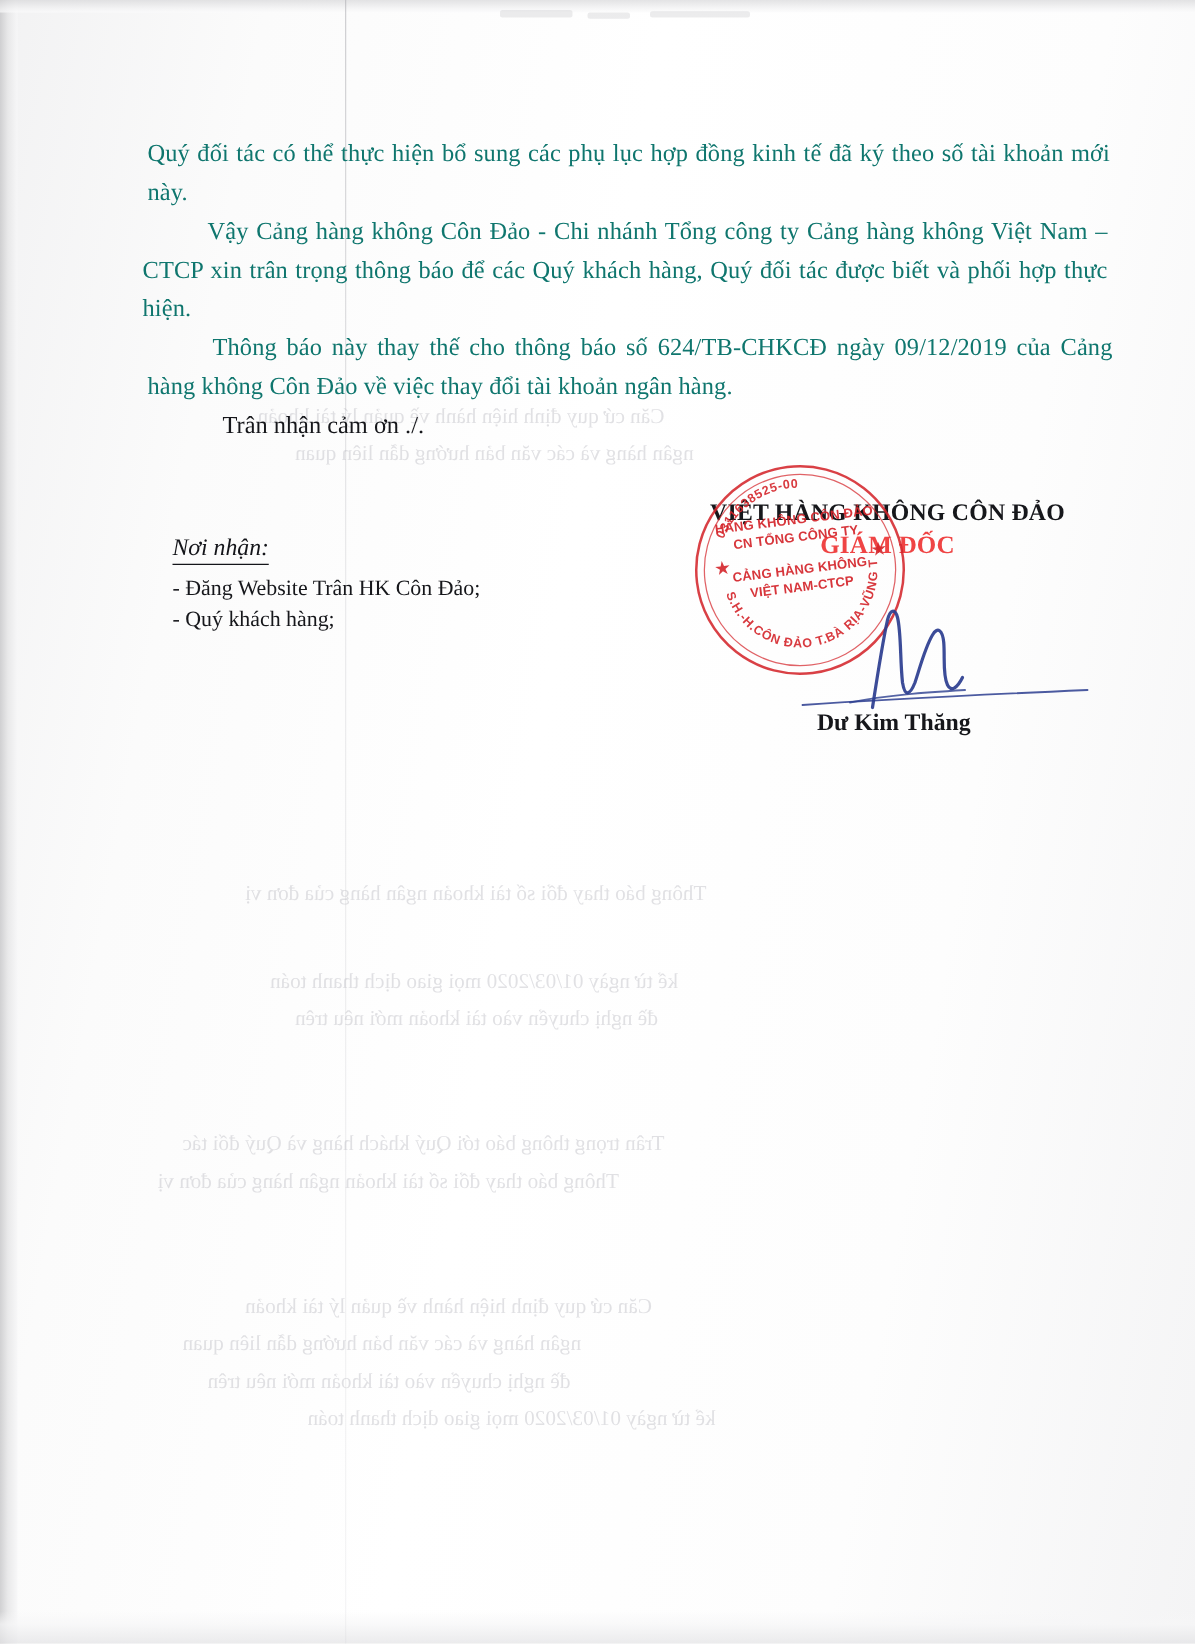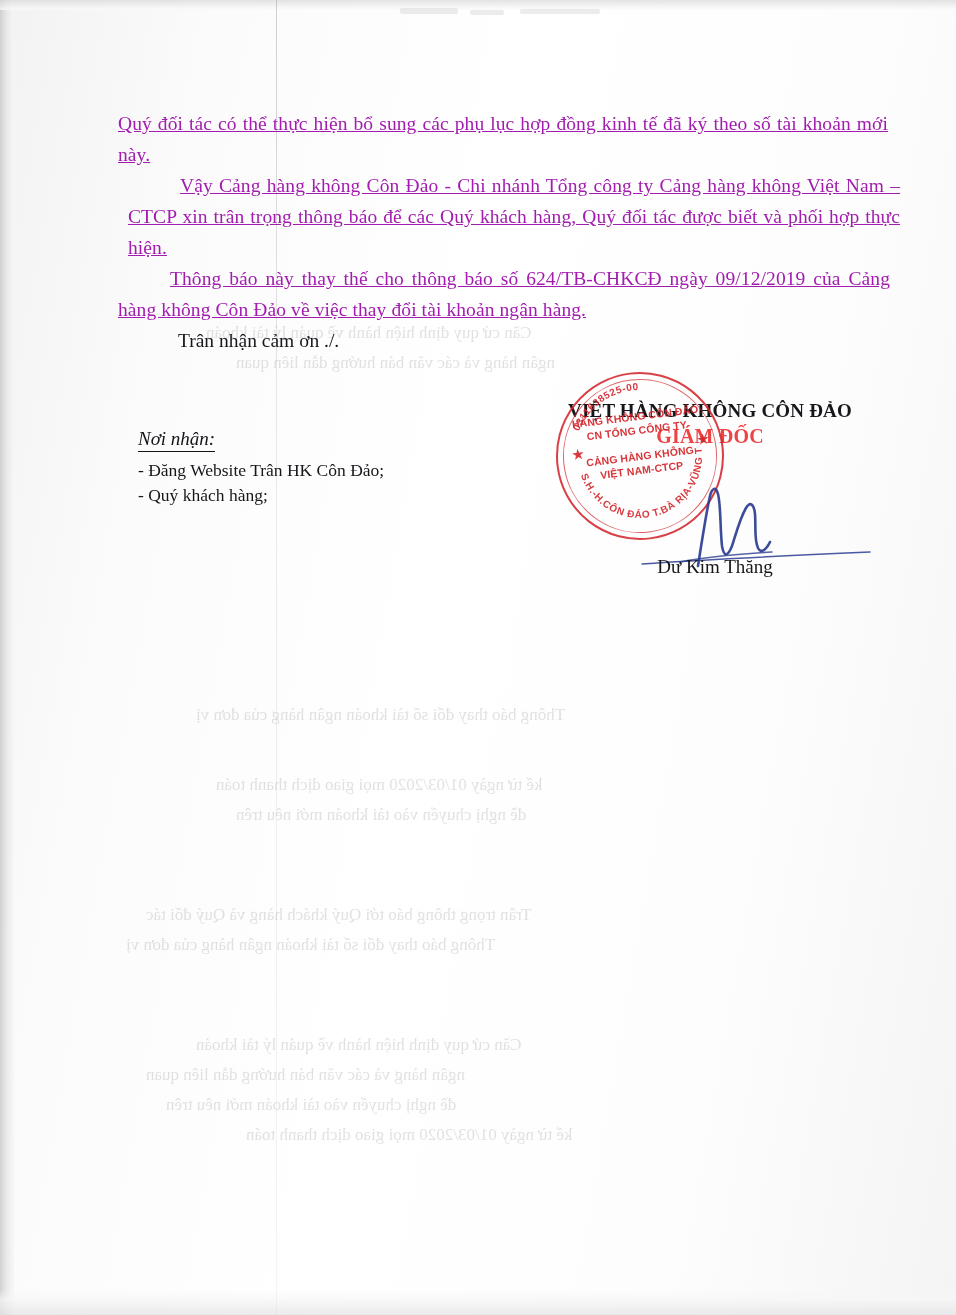--- a/index.html
+++ b/index.html
@@ -62,27 +62,26 @@
   
   #content {
     position: absolute;
     left: 0; top: 0;
     width: 956px; height: 1315px;
   }
   .para {
     position: absolute;
     font-size: 19.5px;
     line-height: 31px;
-    color: #a21caf;
+    color: #0f766e;
     letter-spacing: .1px;
     text-align: justify;
-    text-decoration: underline;
   }
   #p1 { left: 118px; top: 108px; width: 770px; }
-  #p2 { left: 128px; top: 170px; width: 772px; }
+  #p2 { left: 114px; top: 170px; width: 772px; }
   #p3 { left: 118px; top: 263px; width: 772px; }
   .indent { display: inline-block; width: 52px; }
 
   #thanks {
     position: absolute;
     left: 178px; top: 330px;
     font-size: 19.5px;
     color: #16171b;
   }
 
@@ -129,25 +128,25 @@
   }
   #role-title {
     margin-top: 3px;
     font-size: 20px;
     font-weight: bold;
     color: #ef4444;
     letter-spacing: .2px;
   }
   #signer-name {
     position: absolute;
-    left: 560px; top: 556px;
+    left: 560px; top: 568px;
     width: 310px;
     text-align: center;
     font-size: 19px;
-    font-weight: normal;
+    font-weight: bold;
     color: #16171b;
   }
 
   
   #signature {
     position: absolute;
     left: 640px; top: 470px;
     width: 250px; height: 110px;
     pointer-events: none;
   }

